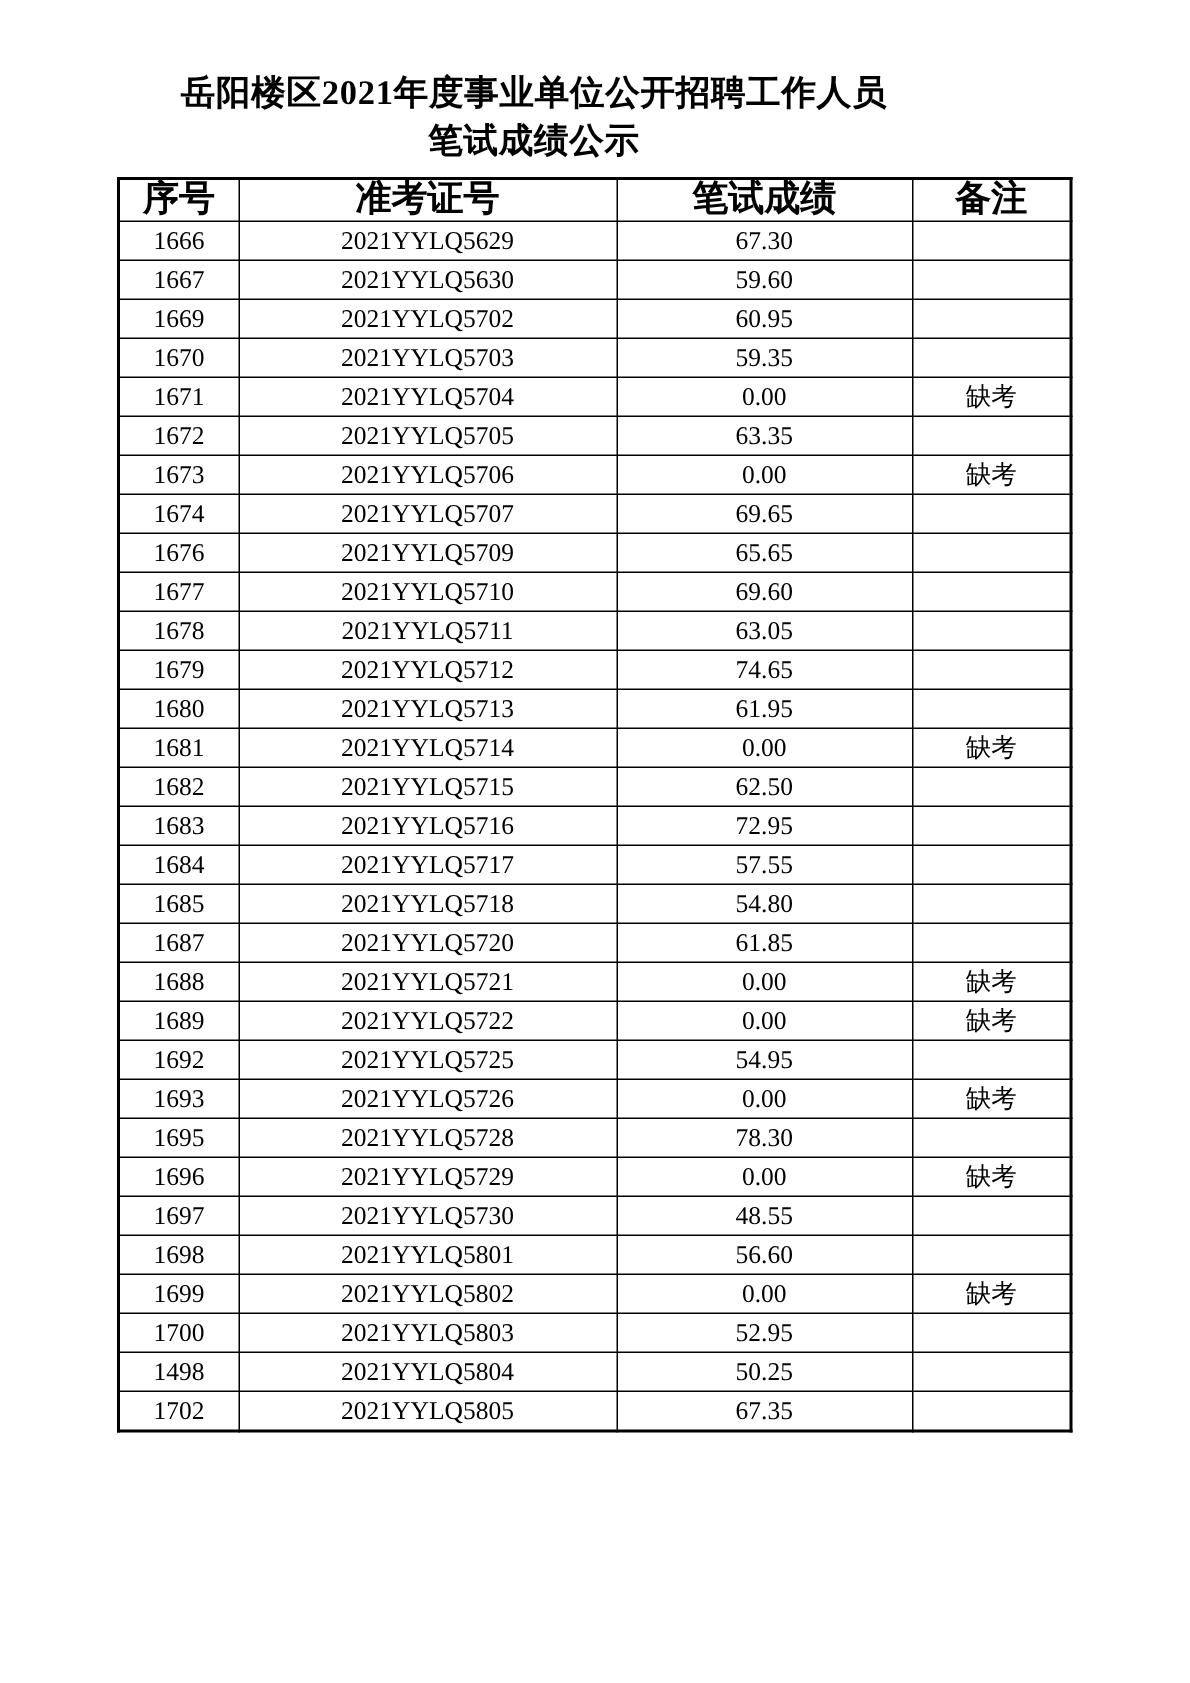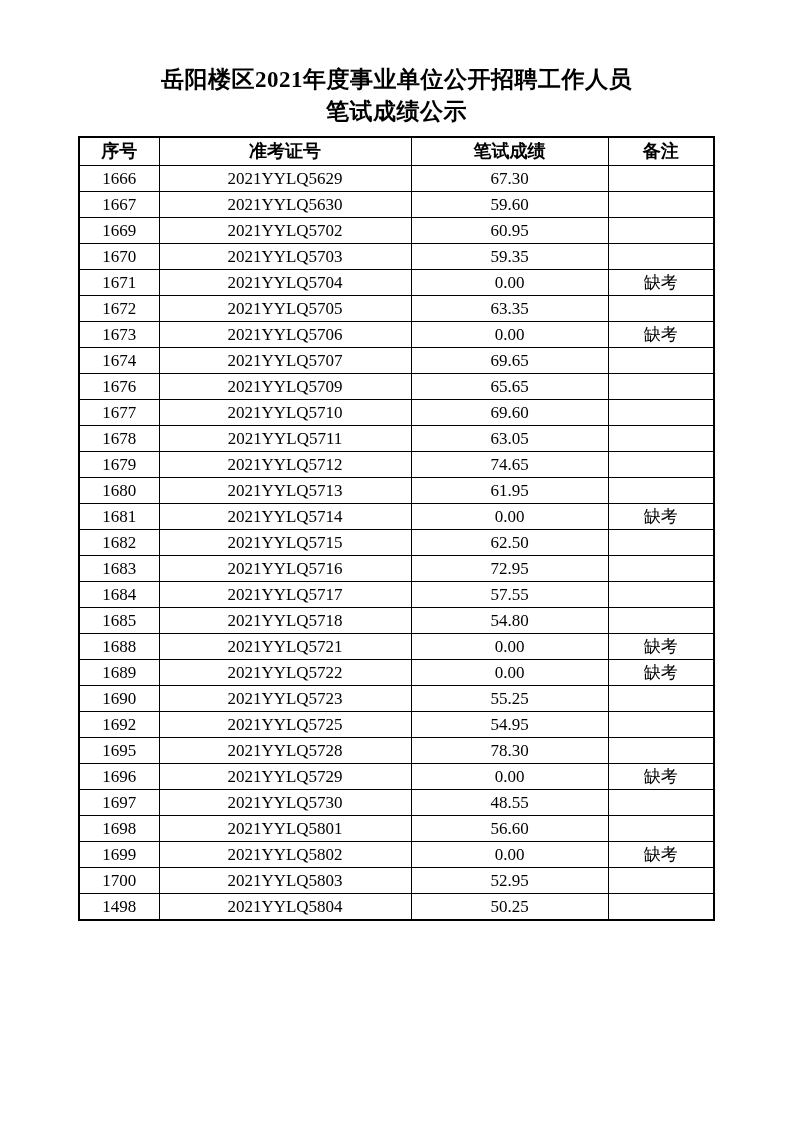--- a/index.html
+++ b/index.html
@@ -9,23 +9,23 @@
   }
   body {
     width: 793px;
     height: 1122px;
     font-family: "Liberation Serif", "DejaVu Serif", serif;
     color: #000000;
     overflow: hidden;
   }
   .page {
     box-sizing: border-box;
-    width: 793px;
+    width: 712px;
     height: 1122px;
-    padding-top: 64px;
+    padding-top: 46px;
   }
   .doc-title {
     text-align: center;
     font-weight: bold;
     font-size: 23px;
     line-height: 32px;
     letter-spacing: 0.5px;
   }
   .score-table {
     border-collapse: collapse;
@@ -42,21 +42,21 @@
     vertical-align: middle;
     padding: 0;
     height: 25px;
     font-size: 17px;
     line-height: 25px;
     white-space: nowrap;
     overflow: hidden;
   }
   .score-table th {
     height: 27px;
-    font-size: 18px;
+    font-size: 24px;
     font-weight: bold;
   }
   .col-serial    { width: 80px; }
   .col-admission { width: 252px; }
   .col-score     { width: 197px; }
   .col-remark    { width: 106px; }
 </style>
 </head>
 <body>
 
@@ -185,44 +185,50 @@
           <td>57.55</td>
           <td></td>
         </tr>
         <tr>
           <td>1685</td>
           <td>2021YYLQ5718</td>
           <td>54.80</td>
           <td></td>
         </tr>
         <tr>
+          <td>1687</td>
+          <td>2021YYLQ5720</td>
+          <td>61.85</td>
+          <td></td>
+        </tr>
+        <tr>
           <td>1688</td>
           <td>2021YYLQ5721</td>
           <td>0.00</td>
           <td>缺考</td>
         </tr>
         <tr>
           <td>1689</td>
           <td>2021YYLQ5722</td>
           <td>0.00</td>
           <td>缺考</td>
-        </tr>
-        <tr>
-          <td>1690</td>
-          <td>2021YYLQ5723</td>
-          <td>55.25</td>
-          <td></td>
         </tr>
         <tr>
           <td>1692</td>
           <td>2021YYLQ5725</td>
           <td>54.95</td>
           <td></td>
         </tr>
         <tr>
+          <td>1693</td>
+          <td>2021YYLQ5726</td>
+          <td>0.00</td>
+          <td>缺考</td>
+        </tr>
+        <tr>
           <td>1695</td>
           <td>2021YYLQ5728</td>
           <td>78.30</td>
           <td></td>
         </tr>
         <tr>
           <td>1696</td>
           <td>2021YYLQ5729</td>
           <td>0.00</td>
           <td>缺考</td>
@@ -250,16 +256,22 @@
           <td>2021YYLQ5803</td>
           <td>52.95</td>
           <td></td>
         </tr>
         <tr>
           <td>1498</td>
           <td>2021YYLQ5804</td>
           <td>50.25</td>
           <td></td>
         </tr>
+        <tr>
+          <td>1702</td>
+          <td>2021YYLQ5805</td>
+          <td>67.35</td>
+          <td></td>
+        </tr>
       </tbody>
   </table>
 
 </div>
 
 </body></html>

